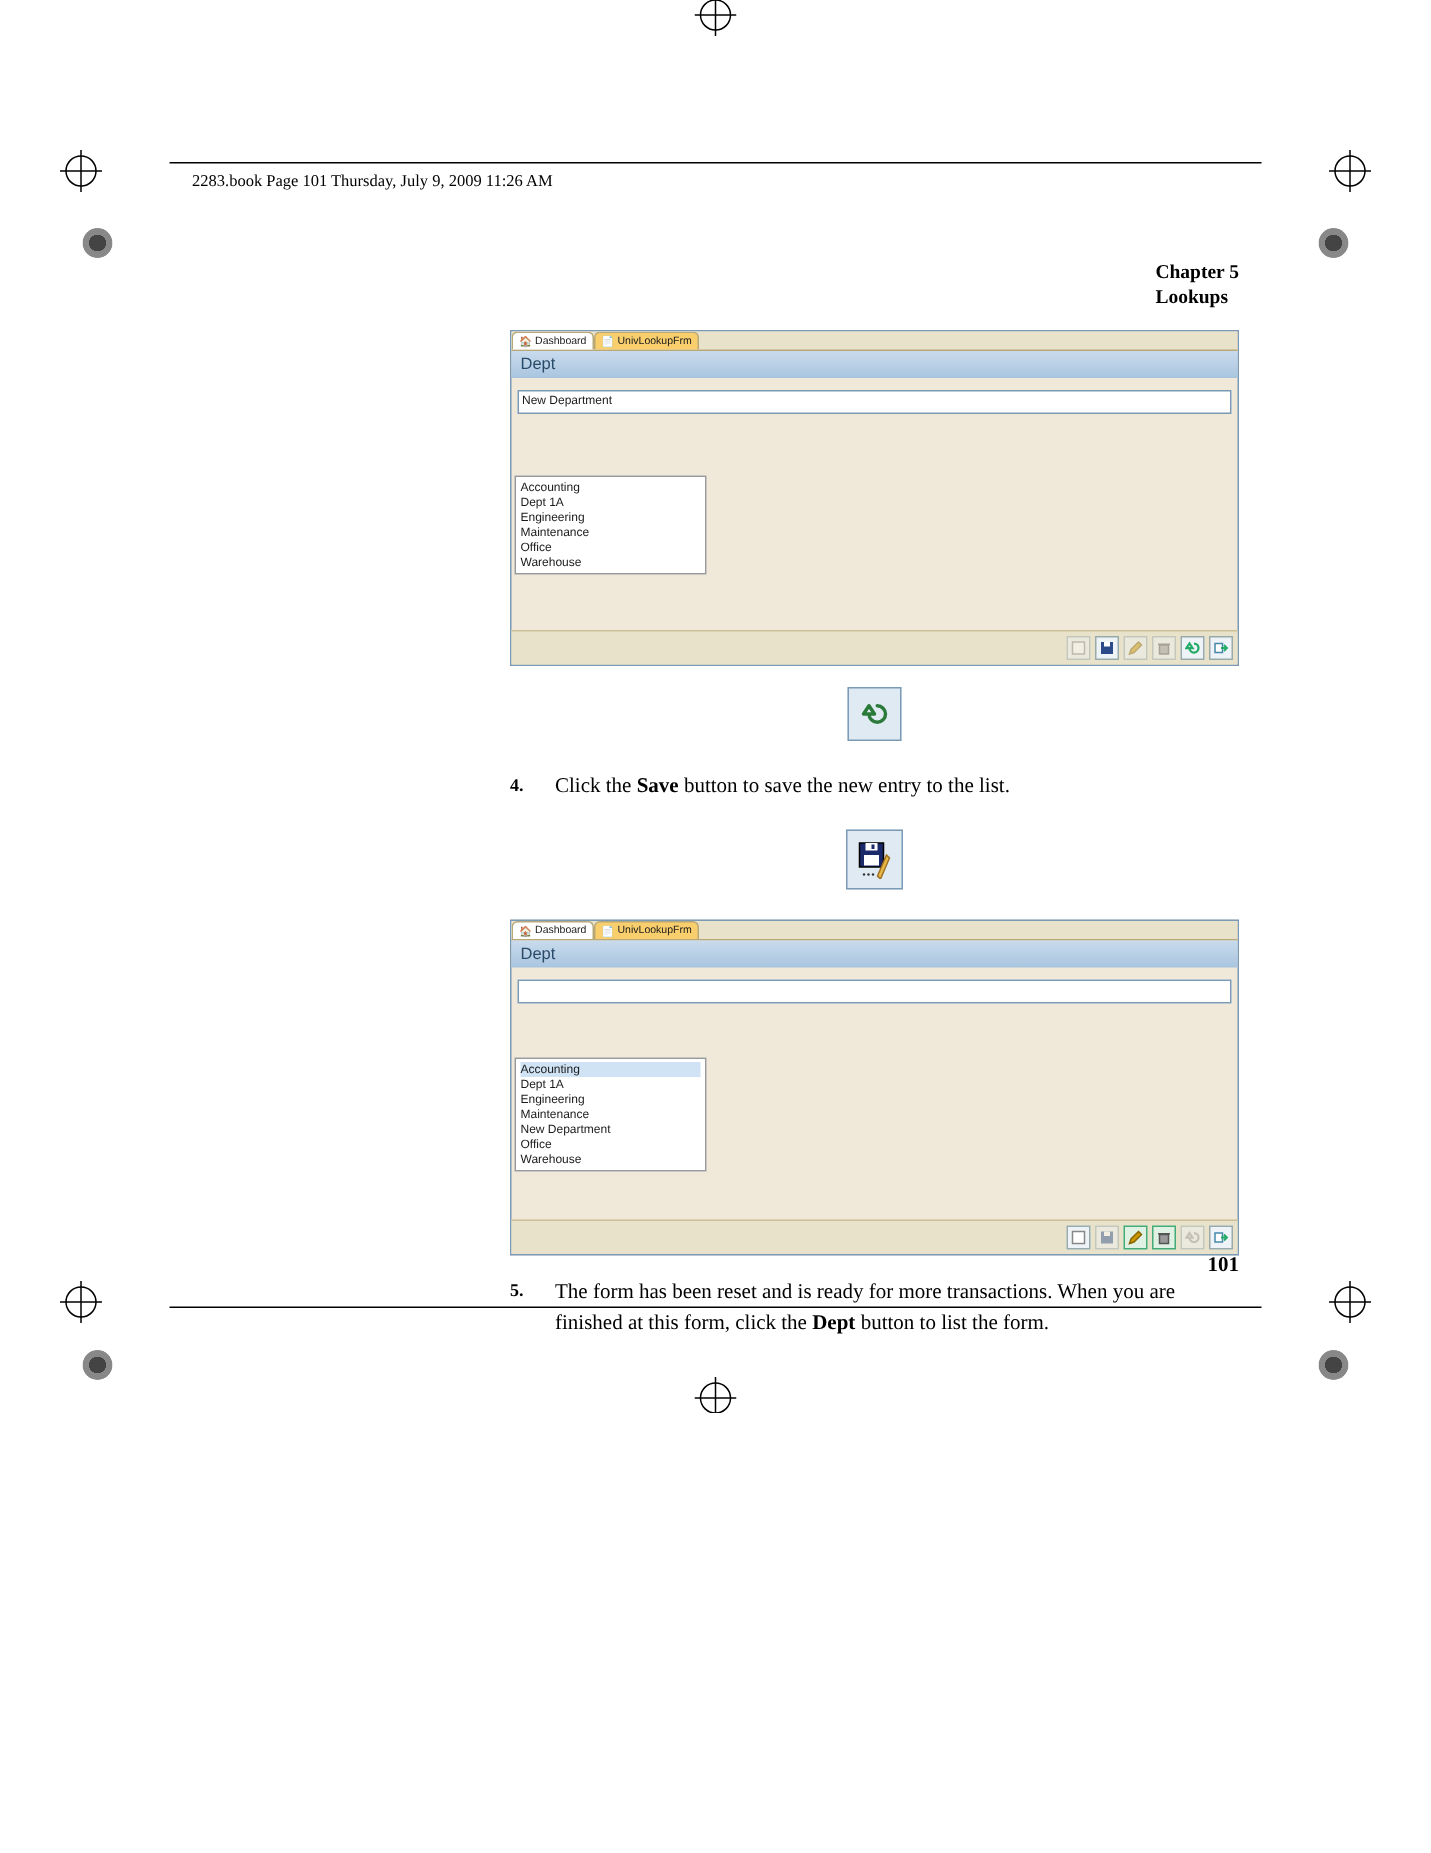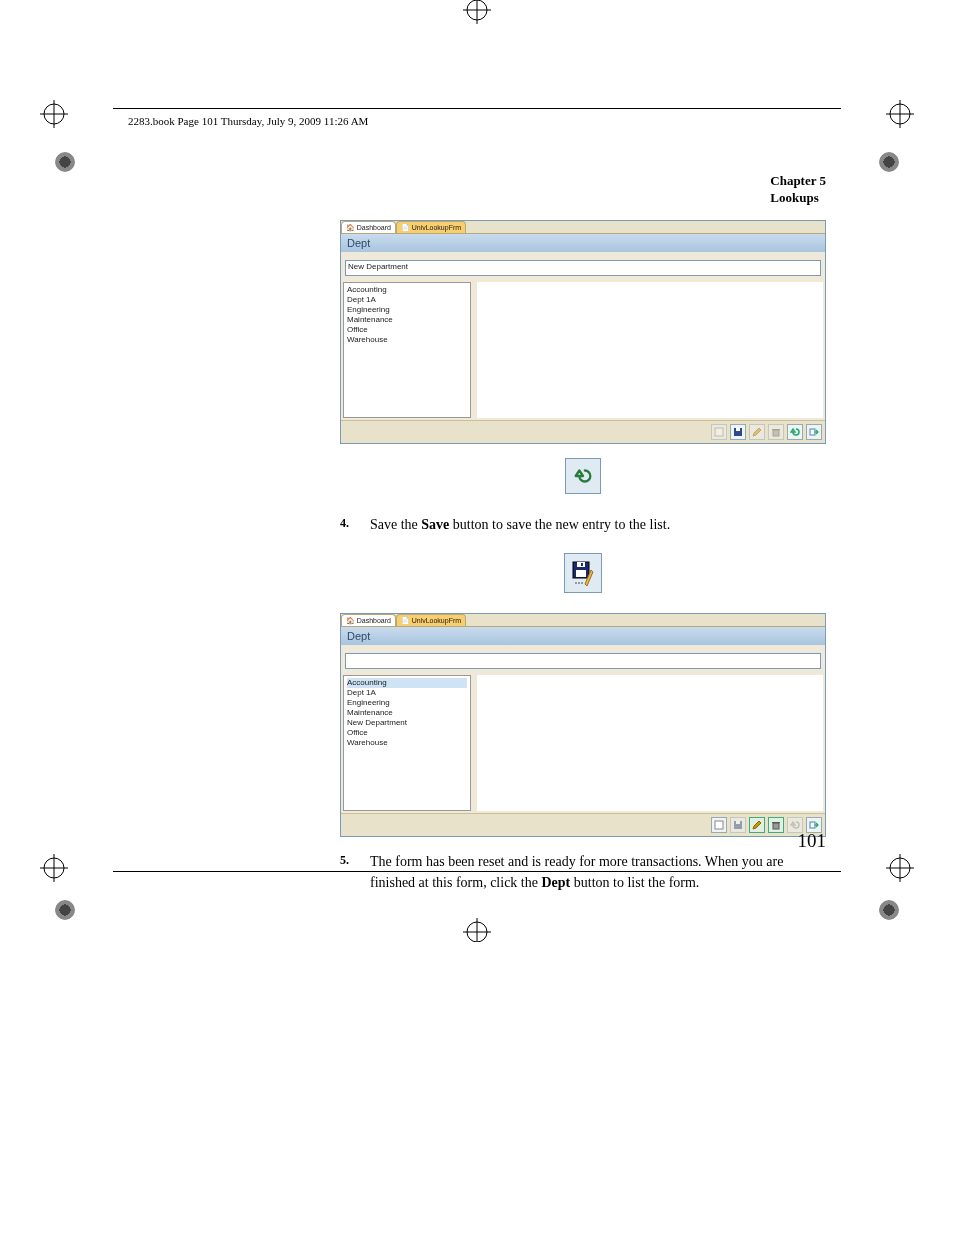--- a/index.html
+++ b/index.html
@@ -17,32 +17,32 @@
   .reg-dot.tl{left:55px;top:152px;}
   .reg-dot.tr{right:55px;top:152px;}
   .reg-dot.bl{left:55px;bottom:22px;}
   .reg-dot.br{right:55px;bottom:22px;}
 
   
   .top-rule{position:absolute;left:113px;right:113px;top:108px;border-top:1px solid #000;}
   .bot-rule{position:absolute;left:113px;right:113px;bottom:70px;border-top:1px solid #000;}
   .running-head{position:absolute;left:128px;top:115px;font-size:11px;font-family:"Times New Roman",serif;}
   .chap-head{position:absolute;right:128px;top:173px;text-align:left;font-weight:bold;font-size:13px;line-height:1.3;}
-  .page-num{position:absolute;right:128px;bottom:90px;font-weight:normal;font-size:19px;}
+  .page-num{position:absolute;right:128px;bottom:90px;font-weight:bold;font-size:14px;}
 
   .content{position:absolute;left:340px;right:128px;top:220px;}
 
   
   .shot{border:1px solid #7a9ab5;background:#f0e8d9;font-family:"Segoe UI",Tahoma,sans-serif;font-size:8px;color:#1a1a1a;margin-bottom:14px;}
   .shot .tabs{height:12px;background:#e9e2cb;display:flex;border-bottom:1px solid #b8a877;}
   .shot .tab{display:flex;align-items:center;padding:0 4px;height:11px;border:1px solid #b8a877;border-bottom:none;border-radius:4px 4px 0 0;font-size:7px;gap:2px;background:#fff;}
   .shot .tab.inactive{background:#f9cf6e;}
   .shot .title{background:linear-gradient(#c9dbed,#a9c5df);padding:3px 6px;font-size:11px;color:#2a4a6a;}
   .shot .field{margin:8px 4px 4px 4px;border:1px solid #7a9ab5;height:12px;background:#fff;padding:1px 2px;font-size:8px;}
-  .shot .body{display:flex;height:140px;}
+  .shot .body{display:flex;height:140px;align-items:center;}
   .shot .list{width:120px;border:1px solid #999;margin:2px 0 2px 2px;background:#fff;padding:2px 3px;line-height:1.25;}
   .shot .list .sel{background:#cfe3f5;}
   .shot .list div{white-space:nowrap;}
   .shot .canvas{flex:1;margin:2px 2px 2px 6px;background:#fff;}
   .shot .tbar{display:flex;justify-content:flex-end;gap:3px;padding:3px;background:#e9e2cb;border-top:1px solid #cbbf98;}
   .shot .tbtn{width:14px;height:14px;border:1px solid #9aa;background:#eef3f7;display:flex;align-items:center;justify-content:center;}
   .shot .tbtn.on{border-color:#4a7;background:#dff1e3;}
   .shot .tbtn svg{width:10px;height:10px;}
   .shot .tbtn.dim{opacity:.45;}
 
@@ -171,21 +171,21 @@
 
 
     <div class="iconbox big">
       <svg viewBox="0 0 24 24">
           <path d="M14 6 A6 6 0 1 1 8 12 L4 12 L8 6 L12 12 L8 12" fill="none" stroke="#2a7a3a" stroke-width="2.5" stroke-linecap="round" stroke-linejoin="round"></path>
         </svg>
     </div>
 
     <div class="step">
       <div class="num">4.</div>
-      <div class="txt"><span>Save the </span><span class="bold">Save</span><span> button to save the new entry to the list.</span></div>
+      <div class="txt"><span>Click the </span><span class="bold">Save</span><span> button to save the new entry to the list.</span></div>
     </div>
 
     <div class="iconbox save">
       <svg viewBox="0 0 24 26" width="24" height="26">
         <rect x="2" y="2" width="16" height="16" fill="#1a2a6a" stroke="#000"></rect>
         <rect x="6" y="2" width="8" height="5" fill="#fff"></rect>
         <rect x="10" y="3" width="2" height="3" fill="#1a2a6a"></rect>
         <rect x="5" y="10" width="10" height="7" fill="#fff"></rect>
         <path d="M14 24 L20 10 L22 12 L16 26 Z" fill="#e6b84a" stroke="#a07020"></path>
         <circle cx="5" cy="23" r="0.8" fill="#333"></circle>

